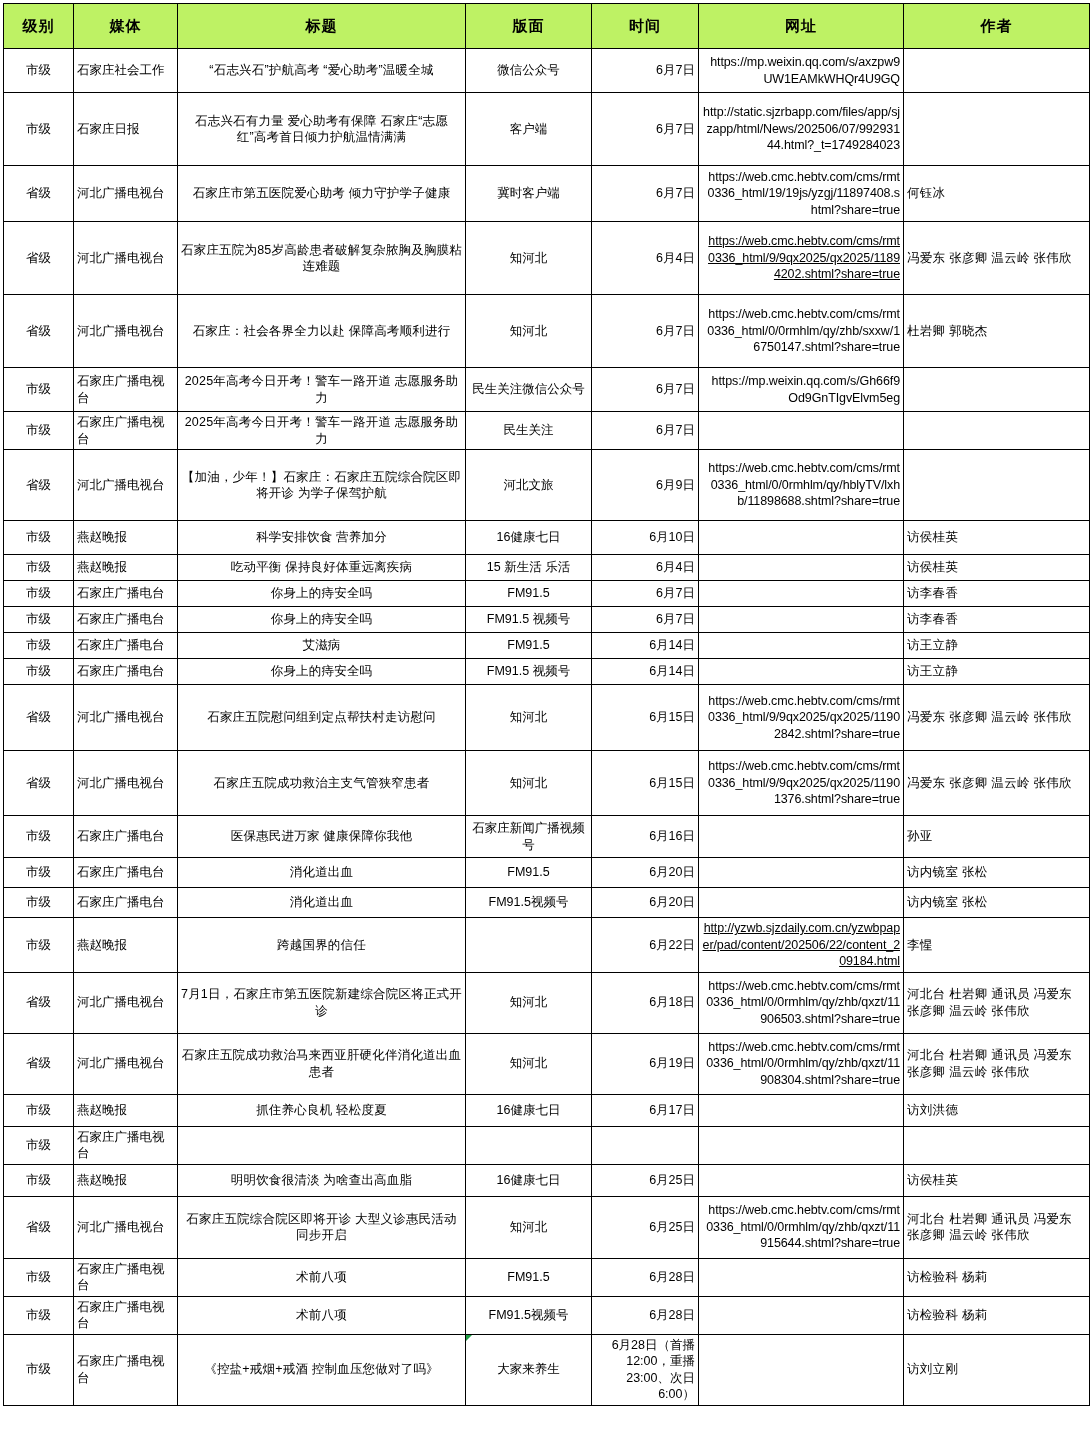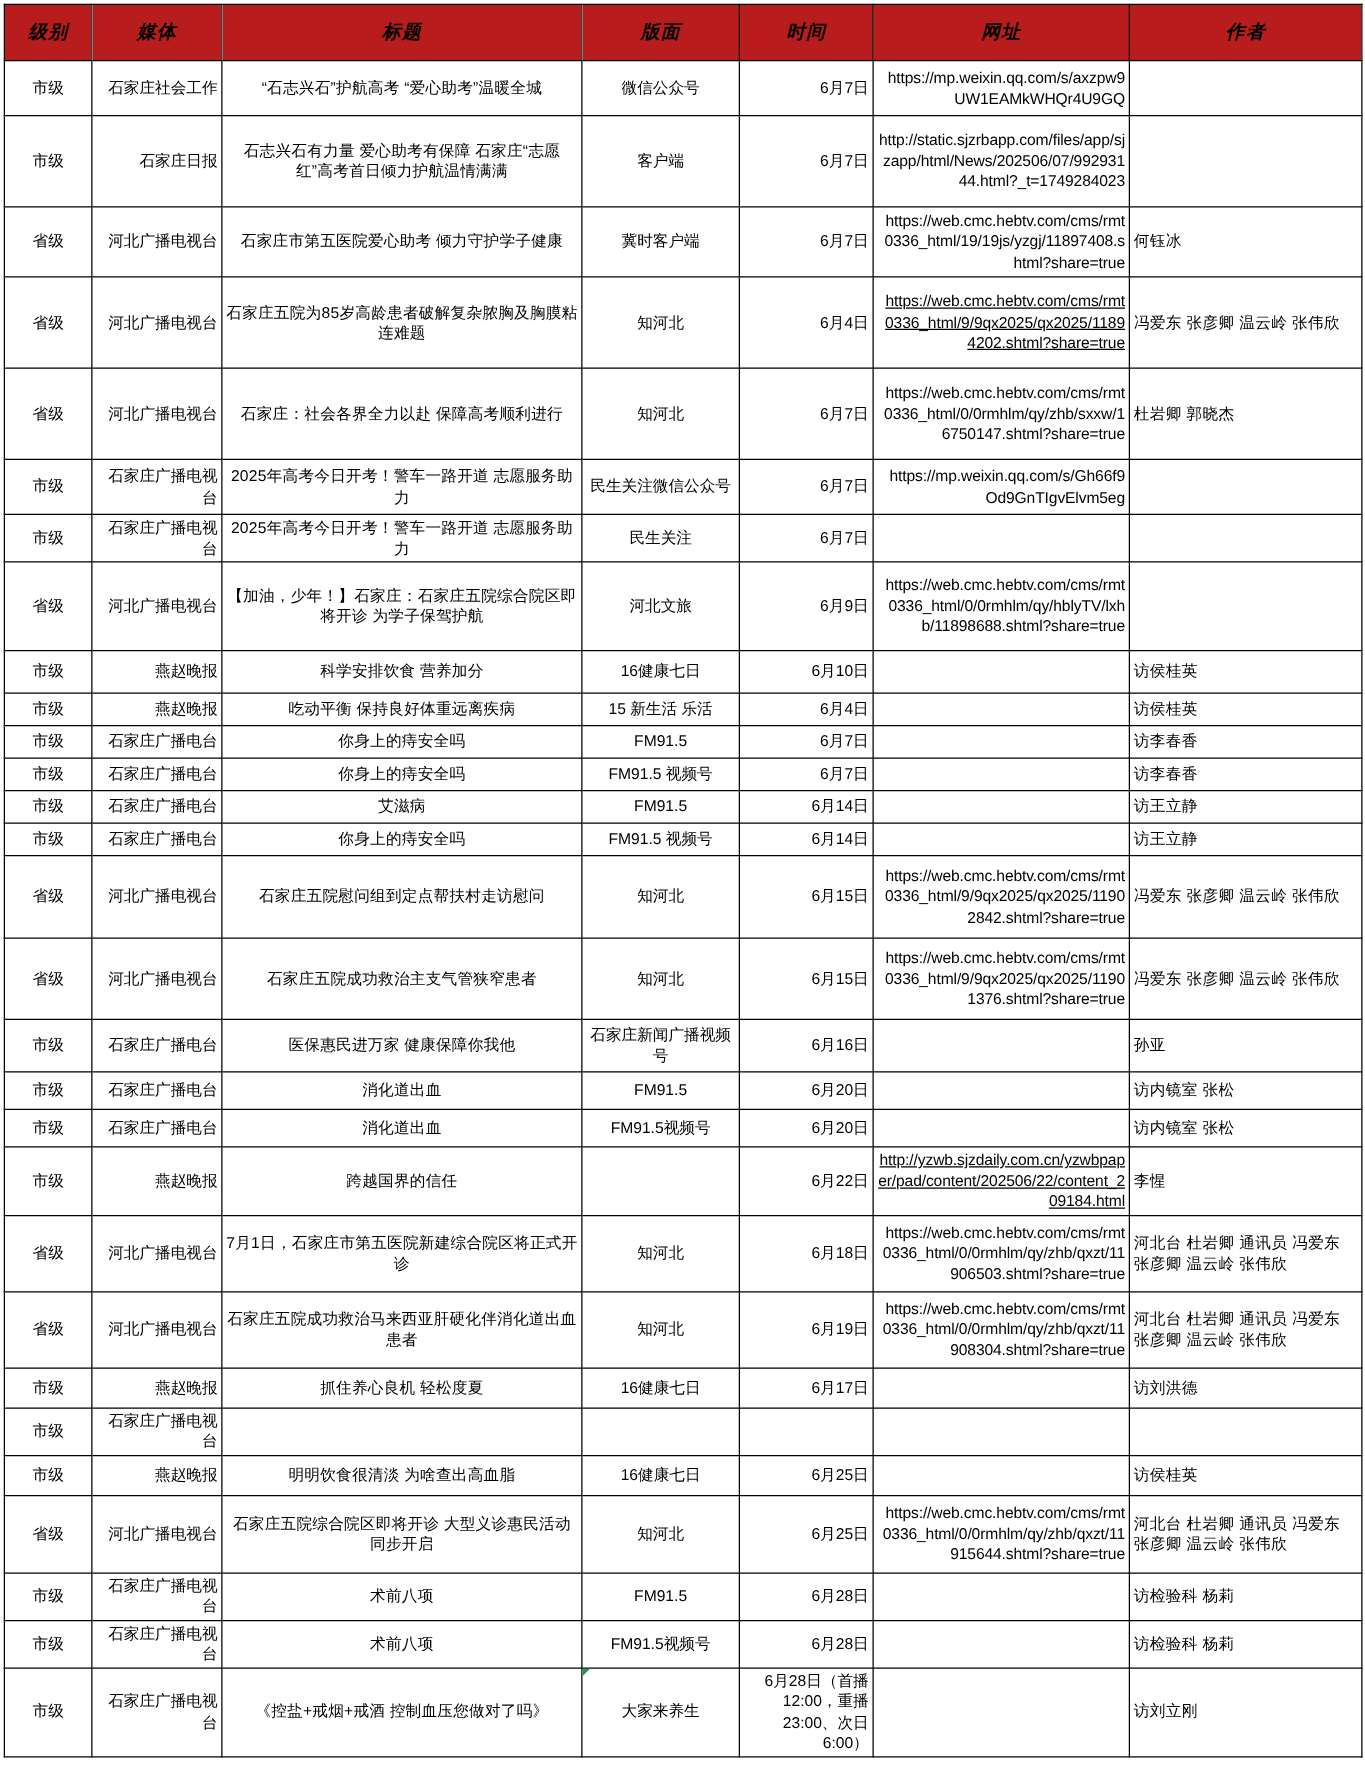--- a/index.html
+++ b/index.html
@@ -36,48 +36,47 @@
     vertical-align: middle;
     padding: 2px 3px;
     font-size: 12.5px;
     line-height: 1.32;
     color: #000000;
     overflow: hidden;
     word-wrap: break-word;
     overflow-wrap: break-word;
   }
   table.grid thead th {
-    background: #b91c1c;
+    background: #bef264;
     font-weight: bold;
     font-size: 15px;
     text-align: center;
     height: 40px;
     letter-spacing: 1px;
-    font-style: italic;
   }
 
   td.url {
     font-family: Liberation Sans, sans-serif;
     font-size: 10.5px;
     line-height: 1.42;
     text-align: right;
     vertical-align: top;
     padding-top: 3px;
     word-break: break-all;
     letter-spacing: -0.1px;
   }
   td.url.link span {
     text-decoration: underline;
   }
   td.title {
     text-align: center;
     letter-spacing: 0.2px;
   }
   td.author { text-align: left; letter-spacing: 0.3px; }
-  td.media  { text-align: right; }
+  td.media  { text-align: left; }
   td.page   { text-align: center; }
   td.date   { text-align: right; }
   td.level  { text-align: center; }
 
   
   td.flag { position: relative; }
   td.flag::before {
     content: "";
     position: absolute;
     top: 0; left: 0;

